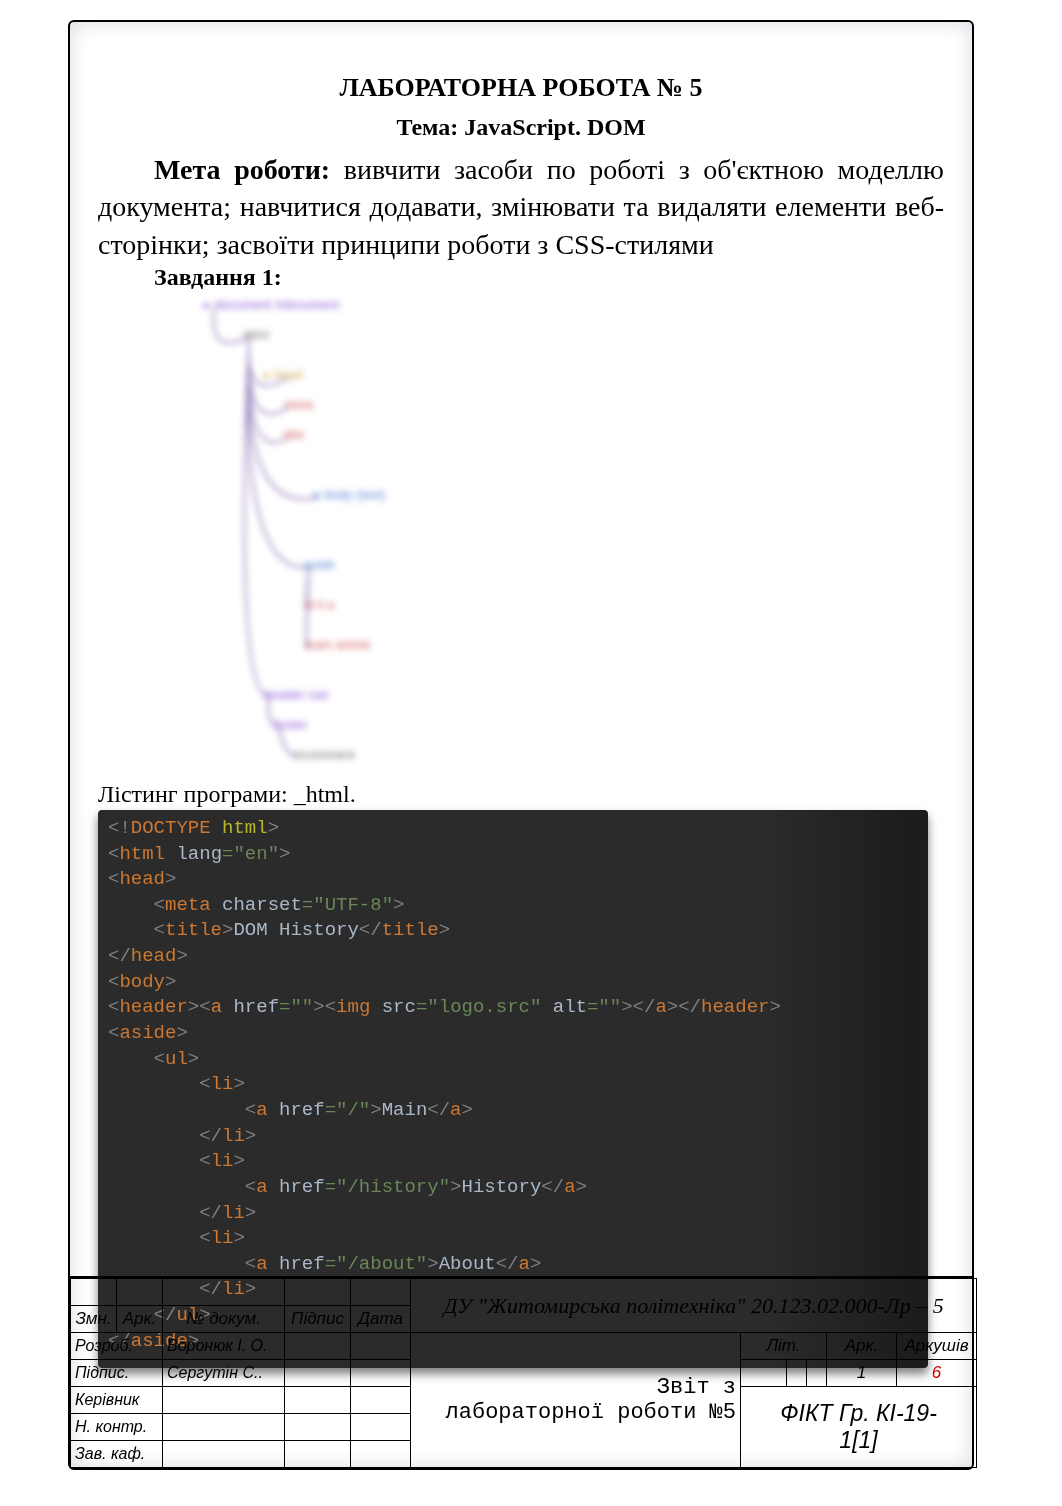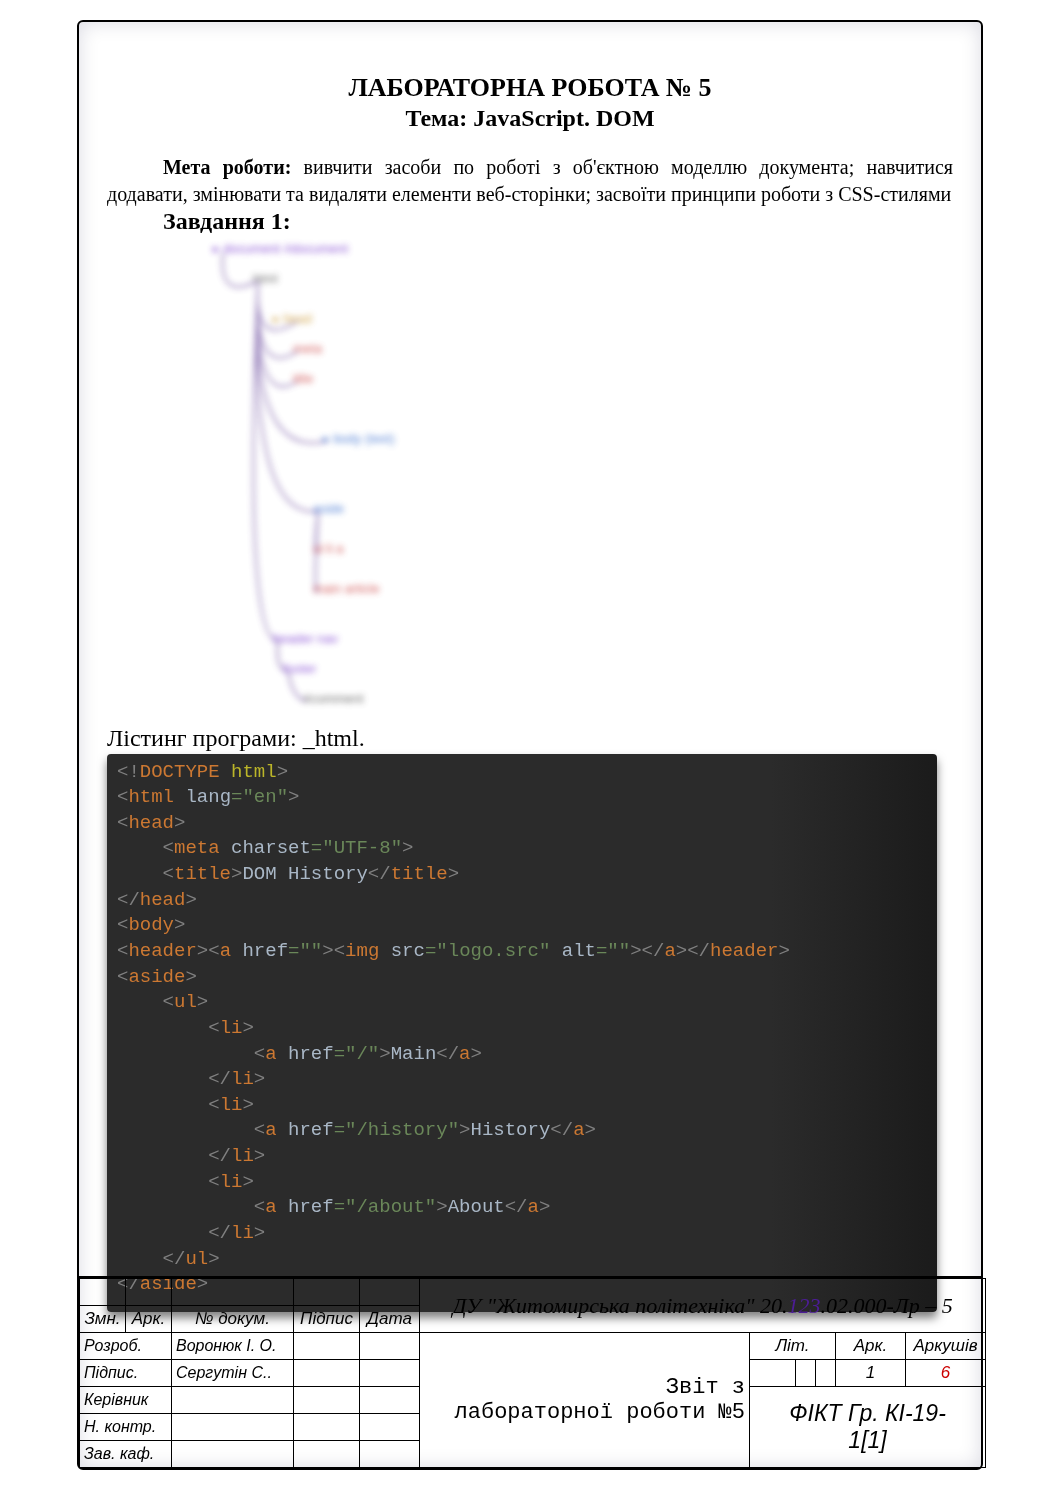--- a/index.html
+++ b/index.html
@@ -6,32 +6,32 @@
   body {
     background: #fff;
     font-family: "Times New Roman", serif;
     width: 1062px;
     height: 1506px;
     position: relative;
     overflow: hidden;
   }
   .page {
     position: absolute;
-    left: 77px;
+    left: 68px;
     top: 20px;
     width: 906px;
     height: 1450px;
     border: 2px solid #000;
     border-radius: 6px;
     box-shadow: inset 0 0 20px rgba(0,0,60,0.15);
     padding: 50px 28px 17px 28px;
   }
   .title-block { text-align: center; font-size: 26px; font-weight: bold; line-height: 1.25; }
-  .topic-line { text-align: center; font-size: 24px; font-weight: bold; margin-top: 0; }
-  .para { font-size: 20px; line-height: 1.35; text-align: justify; margin-top: 22px; text-indent: 56px; }
+  .topic-line { text-align: center; font-size: 24px; font-weight: bold; margin-top: 9px; }
+  .para { font-size: 28px; line-height: 1.35; text-align: justify; margin-top: 10px; text-indent: 56px; }
   .para b { font-weight: bold; }
   .task-h { font-size: 24px; font-weight: bold; text-indent: 56px; }
   .diagram {
     margin: 6px 0 0 56px;
     width: 320px;
     height: 480px;
     position: relative;
     filter: blur(3px);
     opacity: 0.85;
   }
@@ -79,21 +79,21 @@
     border: 1px solid #000;
     font-family: Arial, sans-serif;
     font-style: italic;
     font-size: 17px;
     padding: 1px 4px;
     vertical-align: middle;
     height: 27px;
   }
   .stamp .big-cell { font-family: "Times New Roman", serif; font-style: italic; font-size: 22px; text-align: center; }
   .stamp .doc-code { font-size: 22px; }
-  .stamp .doc-code .red { color:#4c1d95; font-style: italic; }
+  .stamp .doc-code .red { color:#000000; font-style: italic; }
   .stamp .center { text-align:center; }
   .stamp .upright { font-style: normal; font-family: Liberation Mono, monospace; font-size: 22px; text-align: right; }
   .stamp .hdr { font-size: 17px; }
   .stamp .small { font-size: 16px; }
   .stamp .group { font-size: 23px; font-style: italic; font-family: Arial, sans-serif; text-align:center; }
   .stamp .red2 { color:#c00; }
 </style>
 </head>
 <body>
 

